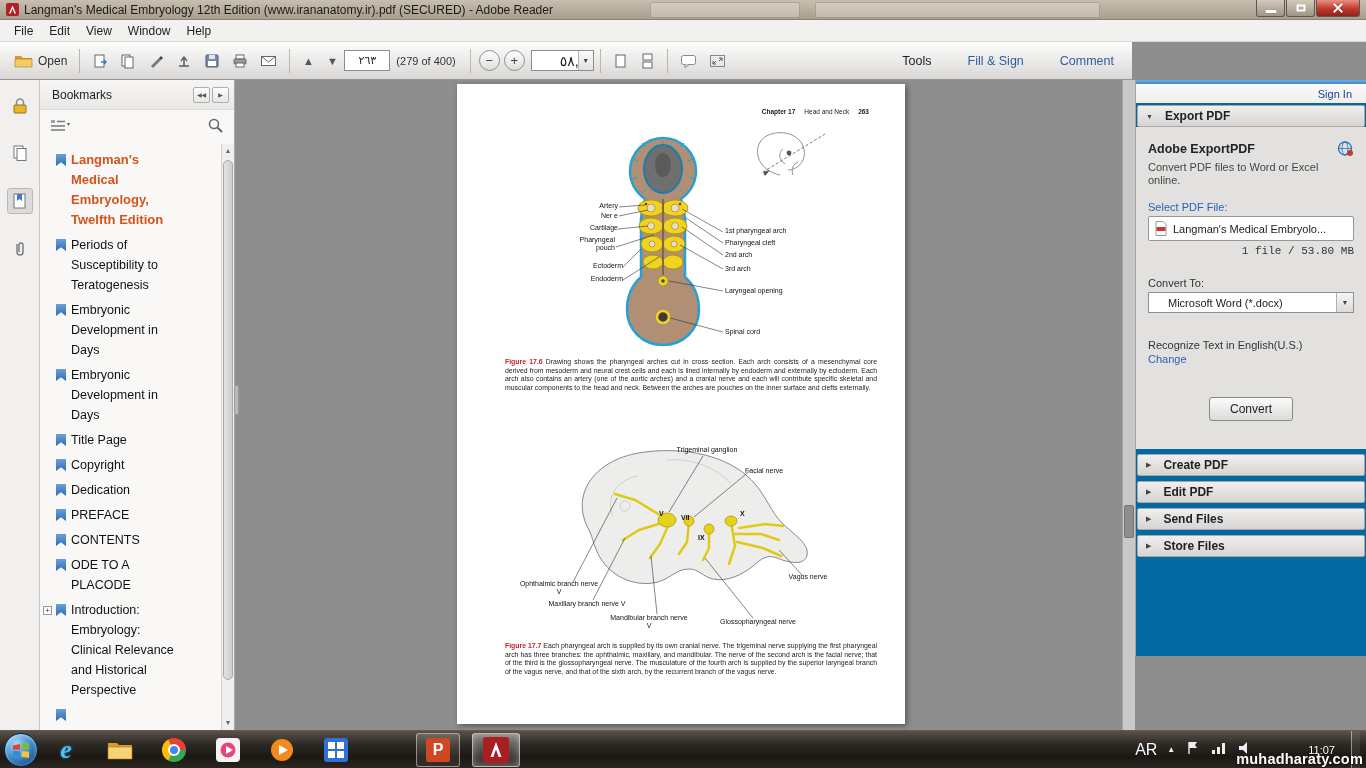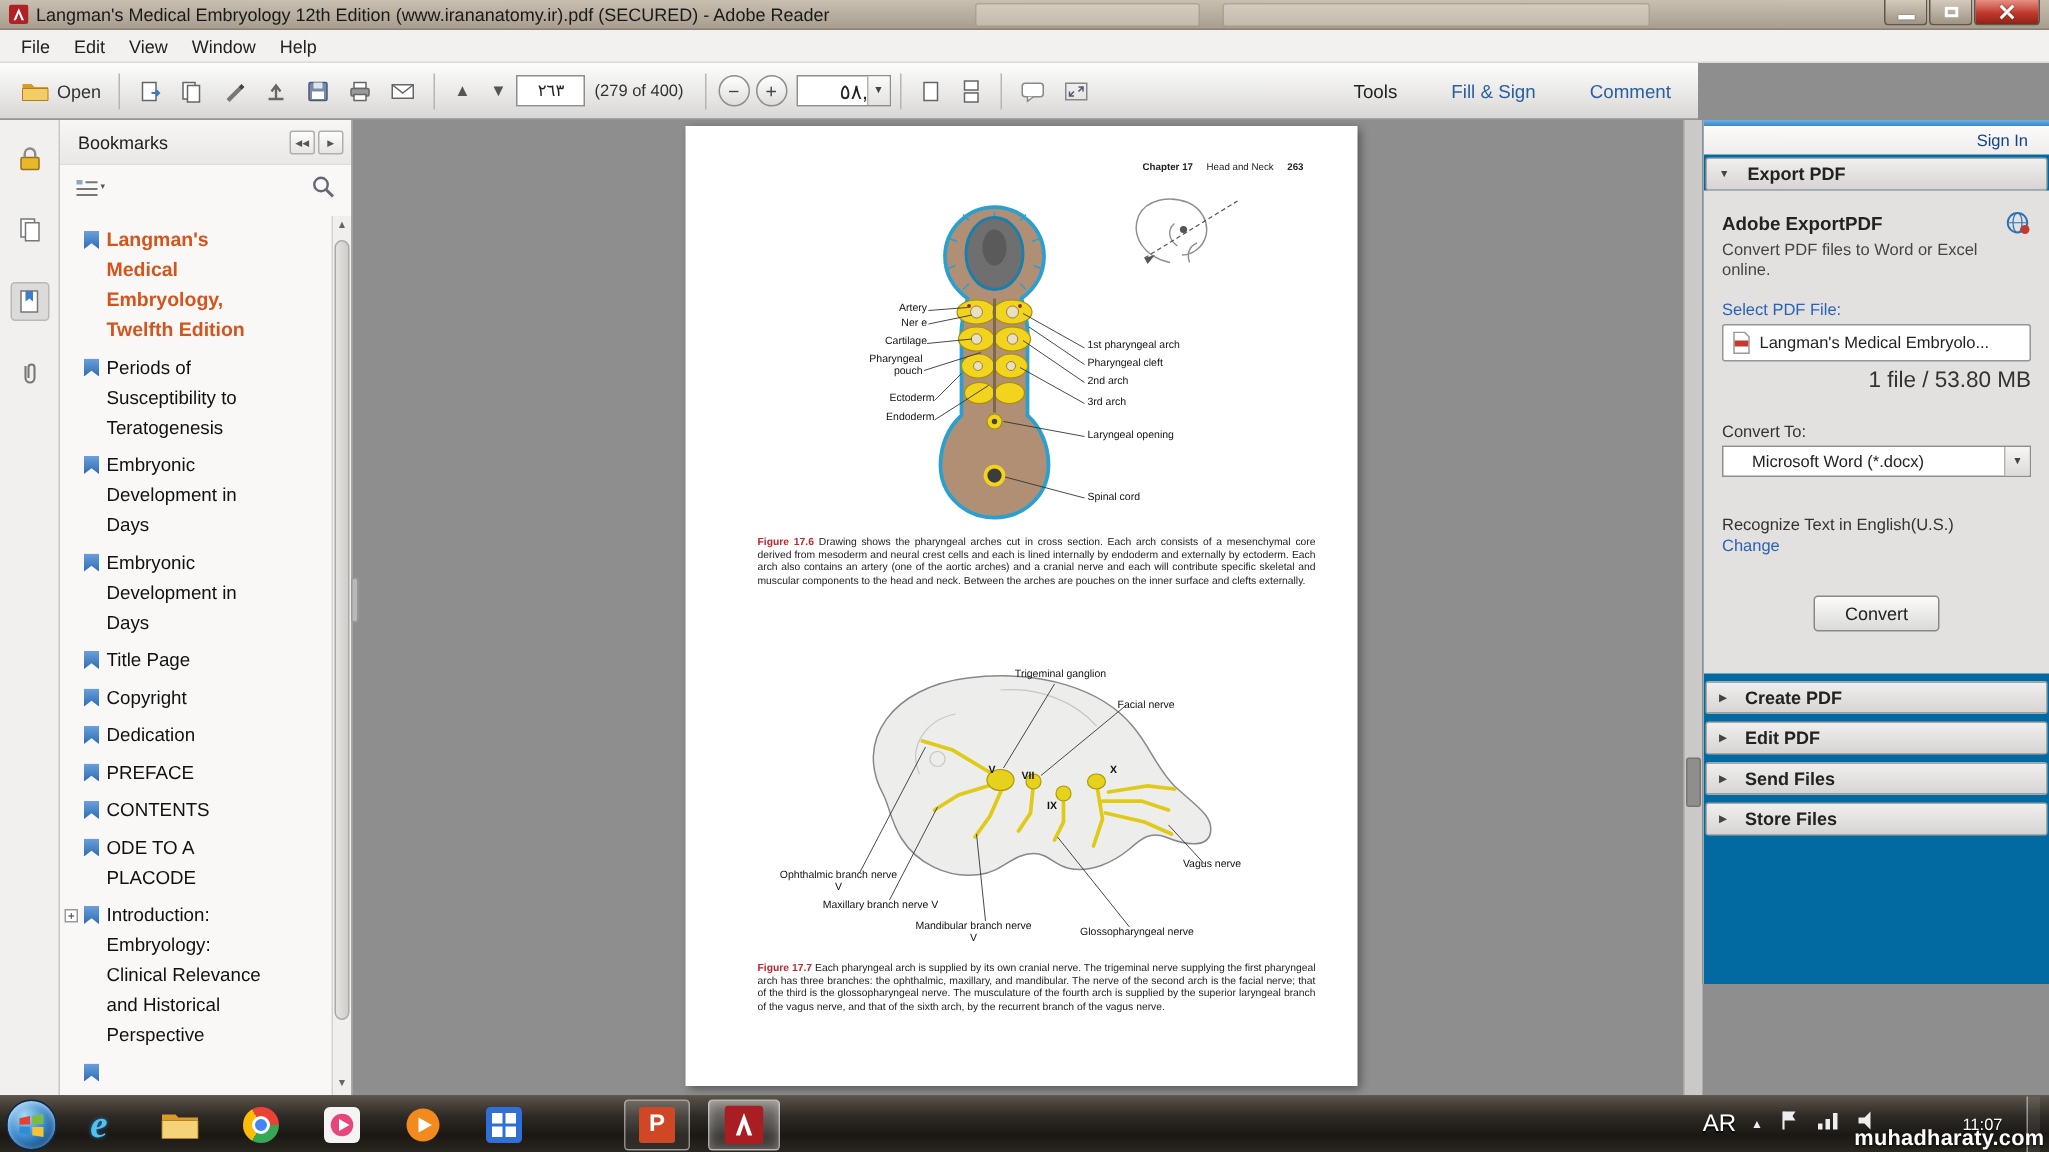--- a/index.html
+++ b/index.html
@@ -87,21 +87,21 @@
 #rp-signin-row{height:19px;background:linear-gradient(#fcfbfa,#efedea);display:flex;justify-content:flex-end;align-items:center;padding-right:14px;font-size:11px;color:#15428b;}
 .rp-header{margin:2px 1px 0 1px;height:22px;background:linear-gradient(#f0efee,#d6d5d3);border:1px solid #a8a7a5;border-radius:2px;display:flex;align-items:center;gap:12px;padding:0 8px;font-size:12px;font-weight:bold;color:#222;}
 .rp-header.spaced{margin-top:5px;}
 .rp-caret{font-size:7px;color:#444;font-weight:normal;}
 #rp-export-content{height:322px;position:relative;padding:0 12px;background:#e2e1df;}
 #rp-product-row{display:flex;justify-content:space-between;align-items:center;padding-top:13px;}
 #rp-product{font-size:12.5px;font-weight:bold;color:#222;}
 #rp-desc{margin-top:4px;font-size:11px;color:#454545;line-height:13px;width:200px;}
 #rp-select-label{margin-top:14px;font-size:11px;color:#2a62b8;}
 #rp-filebox{margin-top:3px;height:25px;background:#fff;border:1px solid #979695;border-radius:2px;display:flex;align-items:center;gap:6px;padding:0 6px;font-size:11px;color:#222;white-space:nowrap;overflow:hidden;}
-#rp-fileinfo{margin-top:4px;text-align:right;font-size:15px;color:#333;}
+#rp-fileinfo{margin-top:4px;text-align:right;font-size:11px;color:#333;font-family:Liberation Mono, monospace;}
 #rp-convertto{margin-top:20px;font-size:11px;color:#333;}
 #rp-dropdown{margin-top:3px;height:21px;background:#fff;border:1px solid #8f8e8c;display:flex;align-items:center;font-size:11px;color:#222;}
 #rp-dd-text{flex:1;padding-left:8px;margin-left:11px;}
 #rp-dd-caret{width:17px;height:100%;border-left:1px solid #b3b2b0;background:linear-gradient(#f6f5f4,#dcdbd9);display:flex;align-items:center;justify-content:center;font-size:7px;color:#444;}
 #rp-recognize{margin-top:26px;font-size:11px;color:#333;}
 #rp-change{font-size:11px;color:#2a62b8;margin-top:2px;}
 #rp-convert-btn{position:absolute;bottom:28px;left:50%;transform:translateX(-50%);width:84px;height:24px;background:linear-gradient(#fcfbfa,#dadad8);border:1px solid #8a8988;border-radius:3px;font-size:12px;color:#222;display:flex;align-items:center;justify-content:center;}
 
 
 #taskbar{position:absolute;left:0;top:730px;width:1366px;height:38px;background:linear-gradient(180deg,#5a5248,#2e2a25 35%,#1b1814 70%,#2a2620);border-top:1px solid rgba(255,255,255,.25);display:flex;align-items:center;padding-left:4px;z-index:5;}

